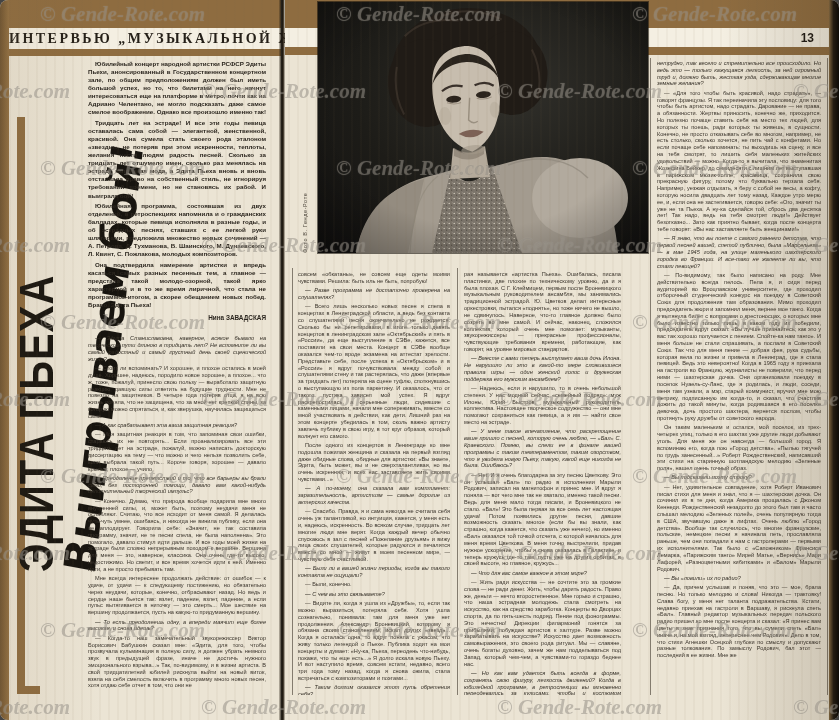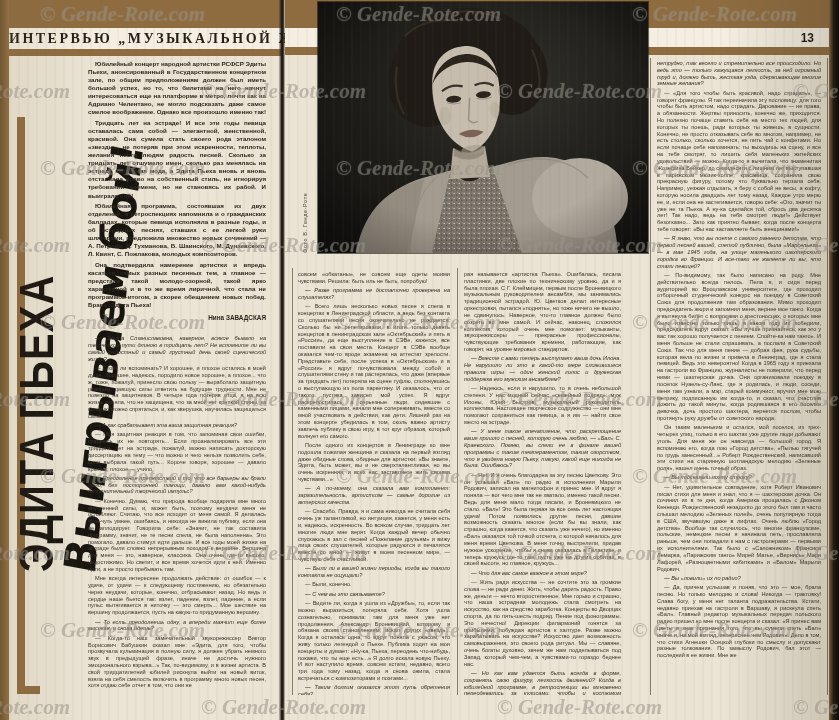--- a/index.html
+++ b/index.html
@@ -1,17 +1,17 @@
 <!DOCTYPE html>
 <html><head>
 <meta charset="utf-8">
 <style>
   html,body{margin:0;padding:0;background:#444;}
   #page{position:relative;width:839px;height:720px;overflow:hidden;
-        background:#ebe4d4;font-family:"Liberation Sans",sans-serif;color:#37322a;}
+        background:#ebe4d4;font-family:"Liberation Sans",sans-serif;color:#37322a;border-radius:8px;}
   
   #page::before{content:"";position:absolute;inset:0;pointer-events:none;z-index:5;
     background:
       repeating-linear-gradient(90deg,rgba(120,100,70,.05) 0 2px,rgba(255,255,255,0) 2px 9px),
       linear-gradient(90deg,rgba(130,105,70,.10),rgba(255,255,255,0) 12%,rgba(255,255,255,0) 86%,rgba(60,45,25,.18));}
   .abs{position:absolute;}
   
   .left-border{left:0;top:0;width:9px;height:720px;background:linear-gradient(90deg,#6e5330,#937143);}
   .band-brown{background:#8e6c40;}
   .hdr-white{background:#f4efe2;display:flex;align-items:center;}

